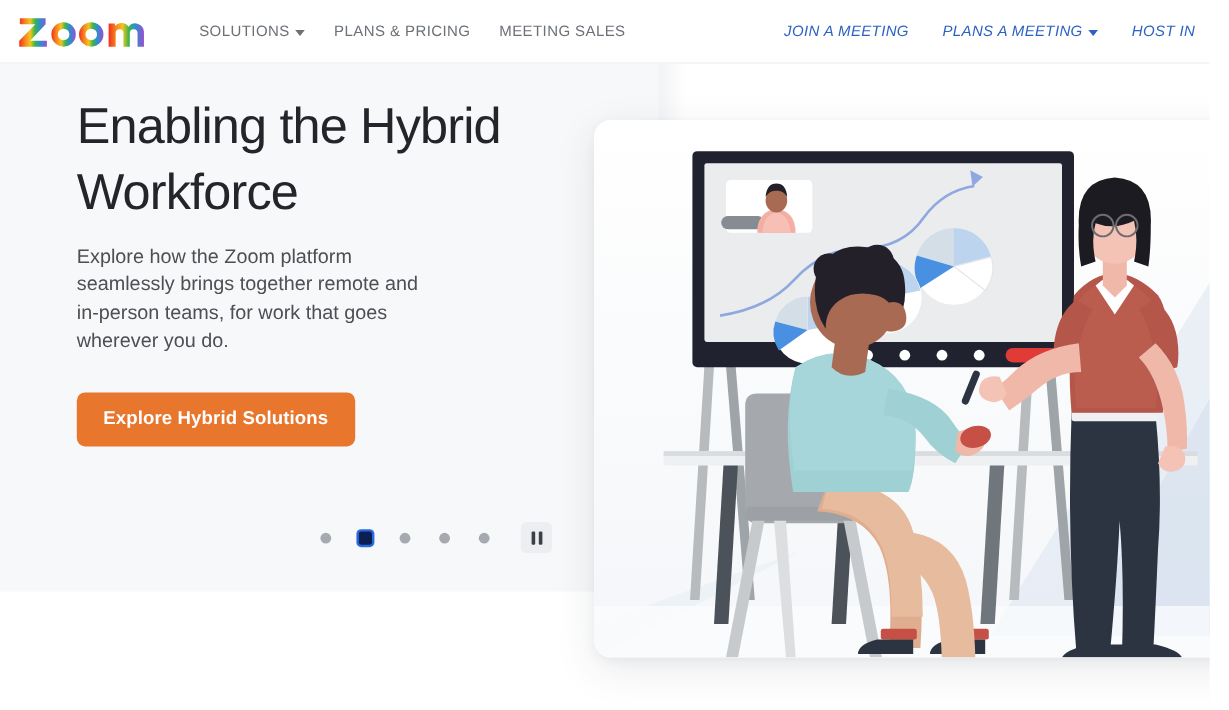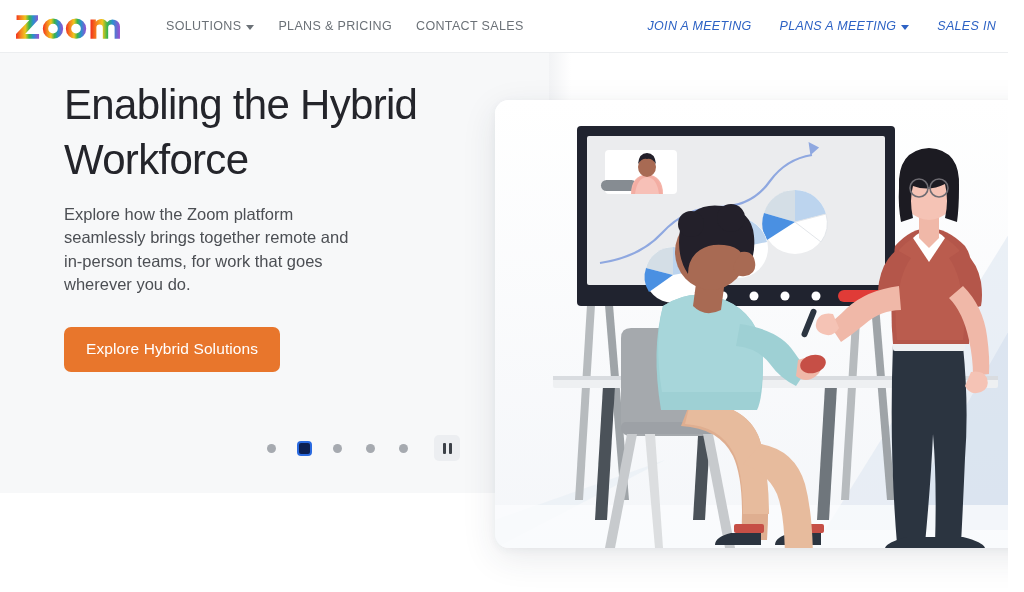--- a/index.html
+++ b/index.html
@@ -46,21 +46,21 @@
     font-size:42px; line-height:1.32; font-weight:400; color:#24252b;
     letter-spacing:-.7px; width:380px;
   }
   .hero-sub {
     margin-top:15px; font-size:16.5px; line-height:1.42; color:#4c4f54;
     width:300px; font-weight:400;
   }
   .cta {
     display:inline-block; margin-top:30px;
     background:#e8762c; color:#fff;
-    font-size:15.5px; font-weight:400; letter-spacing:.1px;
+    font-size:15.5px; font-weight:700; letter-spacing:.1px;
     padding:13px 22px 14px; border:none; border-radius:7px; cursor:pointer;
   }
   .carousel {
     position:absolute; left:255px; top:435px; display:flex; align-items:center; gap:0; z-index:11;
   }
   .dot {
     width:9px;height:9px;border-radius:50%;background:#a6aab0;
     margin:0 12px; cursor:pointer;
   }
   .dot.active {
@@ -111,34 +111,34 @@
 
     <div class="nav-left">
       <div class="nav-item">
         <span>SOLUTIONS</span>
         <span class="caret"></span>
       </div>
       <div class="nav-item">
         <span>PLANS &amp; PRICING</span>
       </div>
       <div class="nav-item">
-        <span>CONTACT SALES</span>
+        <span>MEETING SALES</span>
       </div>
     </div>
 
     <div class="nav-right">
       <div class="nav-item blue">
         <span>JOIN A MEETING</span>
       </div>
       <div class="nav-item blue">
         <span>PLANS A MEETING</span>
         <span class="caret"></span>
       </div>
       <div class="nav-item blue">
-        <span>SALES IN</span>
+        <span>HOST IN</span>
       </div>
     </div>
   </div>
 
   <div class="hero-panel"></div>
 
   <div class="hero-content">
     <h1 class="hero-title">Enabling the Hybrid Workforce</h1>
     <p class="hero-sub">Explore how the Zoom platform seamlessly brings together remote and in-person teams, for work that goes wherever you do.</p>
     <button class="cta">Explore Hybrid Solutions</button>

